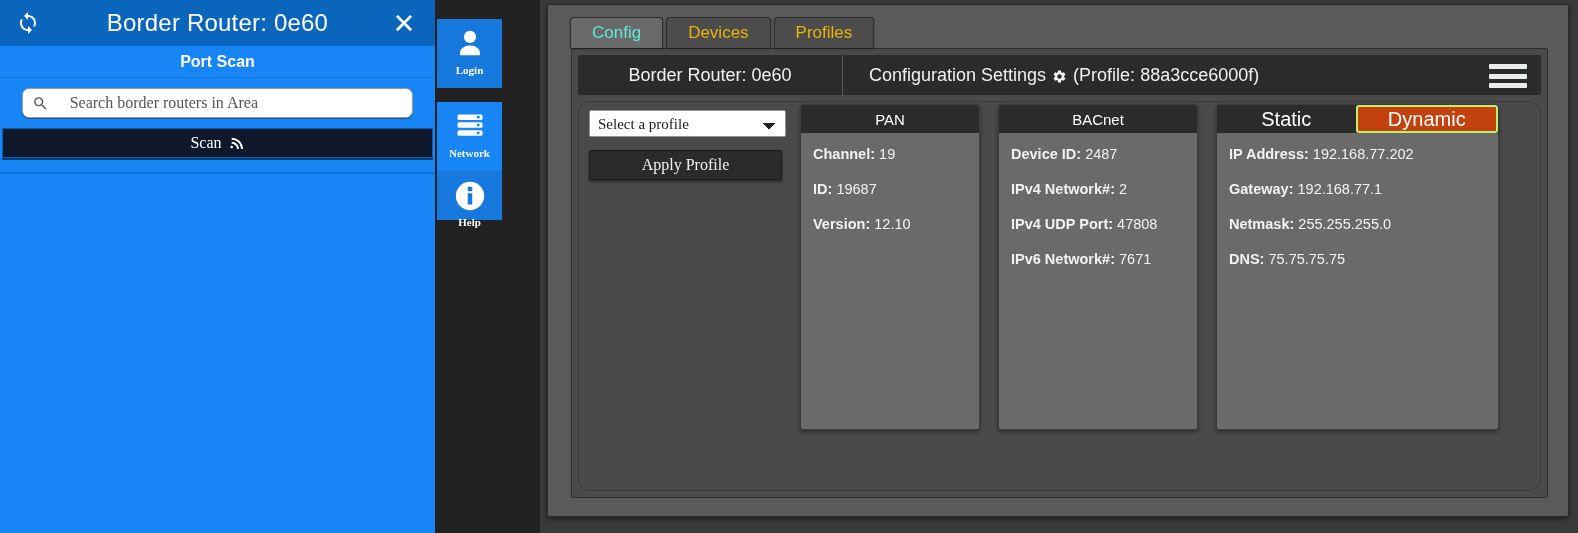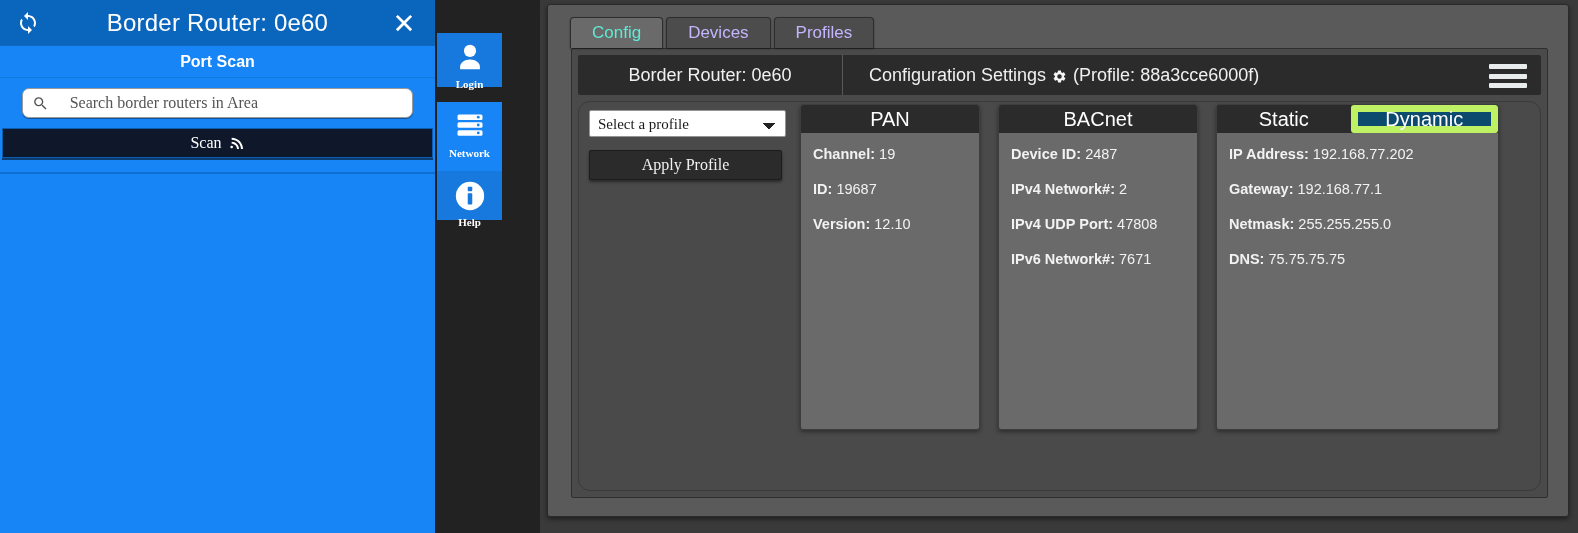--- a/index.html
+++ b/index.html
@@ -75,21 +75,21 @@
   .rail {
     position: absolute; left: 435px; top: 0; width: 105px; height: 533px;
     background: #222222;
   }
   .rail-item {
     position: absolute; left: 2px; width: 65px;
     background: #1779dd; cursor: pointer;
     display: flex; flex-direction: column; align-items: center;
     justify-content: flex-start; padding-top: 8px;
   }
-  .rail-item.login   { top: 33px; height: 54px; }
+  .rail-item.login   { top: 19px; height: 69px; }
   .rail-item.network { top: 102px; height: 69px; background: #1785f5; }
   .rail-item.help    { top: 171px; height: 49px; }
   .rail-icon { width: 34px; height: 36px; color: #fff; display:block; }
   .rail-label {
     color: #fff; font-family: "Liberation Serif", serif;
     font-weight: bold; font-size: 11px; margin-top: 1px;
   }
 
   
   .right-area {
@@ -102,21 +102,21 @@
     border: 1px solid #2a2a2a;
     border-radius: 3px;
     box-shadow: 0 2px 5px rgba(0,0,0,.5);
   }
   .tabs {
     position: absolute; left: 22px; top: 12px; height: 31px;
     display: flex; align-items: flex-end; gap: 3px; z-index: 4;
   }
   .tab {
     height: 31px; padding: 0 21px; display: flex; align-items: center;
-    background: #4c4c4c; color: #c4b5fd; font-size: 17px;
+    background: #4c4c4c; color: #eab308; font-size: 17px;
     border: 1px solid #2d2d2d; border-bottom: none;
     border-radius: 4px 4px 0 0; cursor: pointer;
     box-shadow: 0 1px 2px rgba(0,0,0,.4);
   }
   .tab.active { background: #6a6a6a; color: #5eead4; }
 
   .inner-card {
     position: absolute; left: 23px; top: 43px; width: 977px; height: 450px;
     background: #4a4a4a;
     border: 1px solid #2e2e2e;
@@ -179,41 +179,41 @@
   .panel {
     position: absolute; top: 2px;
     background: #6a6a6a;
     border: 1px solid #3d3d3d;
     border-radius: 3px;
     box-shadow: 0 2px 4px rgba(0,0,0,.4);
   }
   .panel-head {
     height: 28px; background: #2b2b2b; color: #fff;
     display: flex; align-items: center; justify-content: center;
-    font-size: 20px; border-radius: 2px 2px 0 0;
+    font-size: 15px; border-radius: 2px 2px 0 0;
   }
   .panel-body { padding: 14px 12px 10px 12px; }
   .field { color: #f2f2f2; font-size: 14.5px; margin-bottom: 19px; line-height: 1.1; }
   .field .k { font-weight: bold; }
   .field .v { font-weight: normal; }
 
   #panel-pan    { left: 221px; width: 180px; height: 326px; }
   #panel-bacnet { left: 419px; width: 200px; height: 326px; }
   #panel-net    { left: 637px; width: 283px; height: 326px; }
 
   .seg-head {
     height: 28px; display: flex; background: #2b2b2b;
     border-radius: 2px 2px 0 0; overflow: hidden;
   }
   .seg {
     flex: 1; display: flex; align-items: center; justify-content: center;
     color: #fff; font-size: 20px; cursor: pointer; background: #2b2b2b;
   }
   .seg.active {
-    background: #0c4a6e; border: 7px solid #bef264;
+    background: #c2410c; border: 2px solid #bef264;
     border-radius: 3px;
   }
 </style>
 </head>
 <body>
 
 <div class="app">
 
   <div class="left-panel">
 

